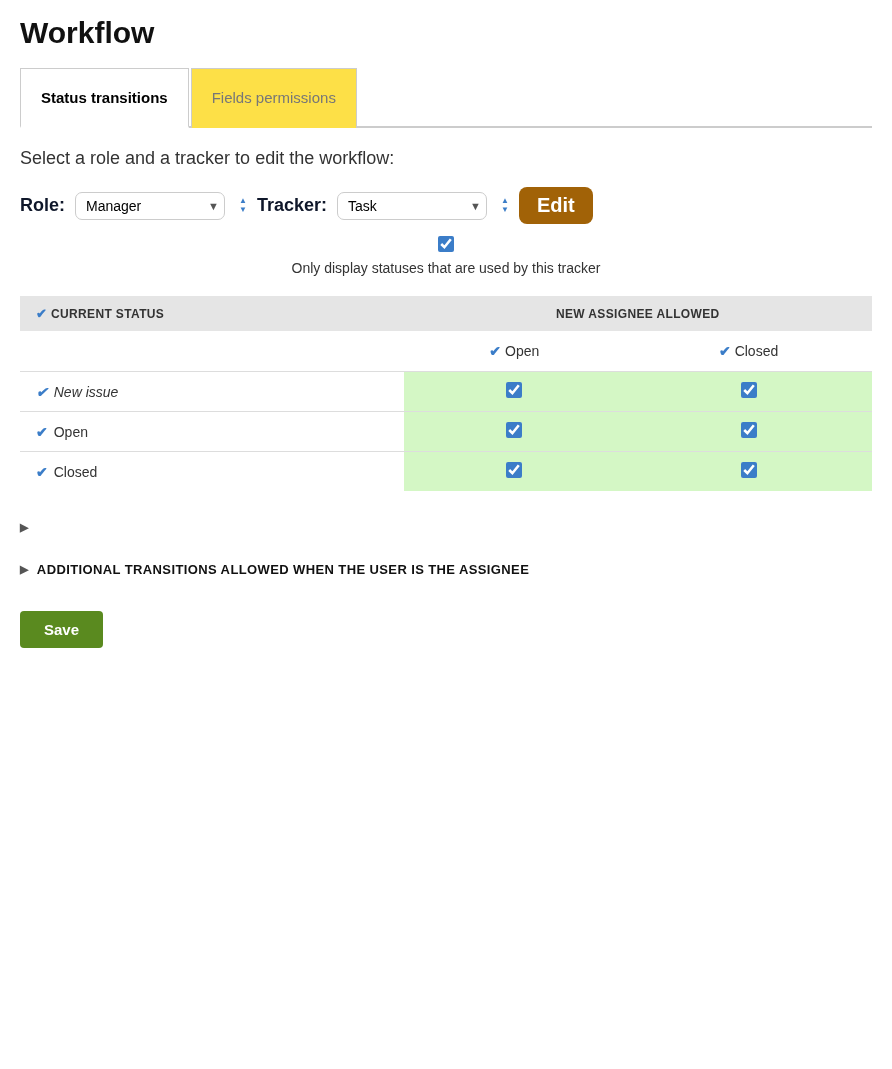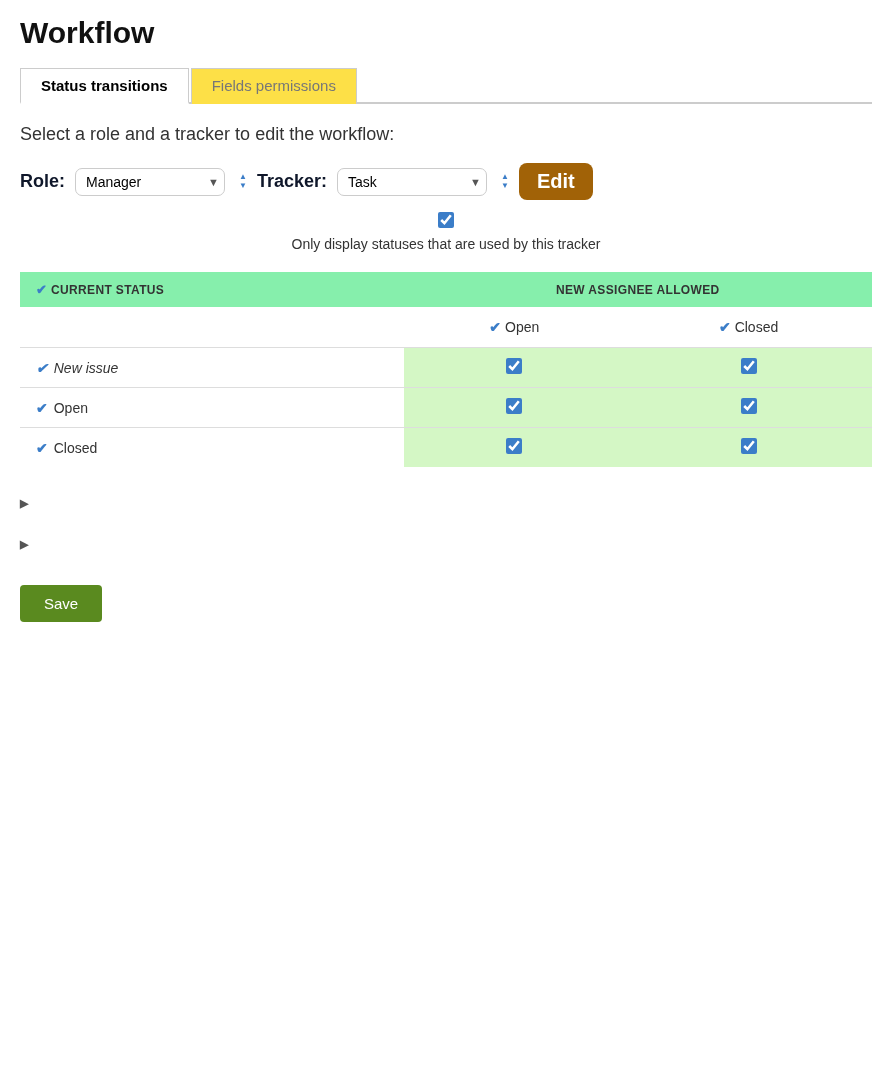--- a/index.html
+++ b/index.html
@@ -17,21 +17,21 @@
       font-weight: bold;
       color: #111;
       margin-bottom: 16px;
     }
     .tabs {
       display: flex;
       border-bottom: 2px solid #ccc;
       margin-bottom: 20px;
     }
     .tab {
-      padding: 8px 20px;
+      padding: 20px 20px;
       cursor: pointer;
       font-size: 15px;
       border: 1px solid #ccc;
       border-bottom: none;
       background: #fff;
       margin-right: 2px;
       position: relative;
       top: 2px;
     }
     .tab.active {
@@ -129,21 +129,21 @@
       text-align: left;
       font-size: 12px;
       font-weight: bold;
       color: #333;
       letter-spacing: 0.03em;
     }
     .workflow-table th.new-status {
       text-align: center;
     }
     .workflow-table .header-row th {
-      background: #86efac;
+      background: #e5e5e5;
     }
     .workflow-table .col-header-row td {
       background: #fff;
       padding: 12px 16px;
       text-align: center;
       font-size: 14px;
       color: #333;
     }
     .workflow-table .col-header-row td .check-label {
       display: inline-flex;
@@ -203,21 +203,21 @@
       font-size: 11px;
       color: #555;
     }
     .save-btn {
       background: #5a8a1f;
       color: #fff;
       border: none;
       border-radius: 4px;
       padding: 10px 24px;
       font-size: 15px;
-      font-weight: normal;
+      font-weight: bold;
       cursor: pointer;
       margin-top: 16px;
     }
     .check-blue {
       color: #3b7dc8;
       font-weight: bold;
     }
   </style>
 </head>
 <body>
@@ -353,20 +353,21 @@
 
 <div class="collapsible-section">
   <div class="collapsible-header">
     <span class="arrow">▶</span>
   </div>
 </div>
 
 <div class="collapsible-section">
   <div class="collapsible-header">
     <span class="arrow">▶</span>
+    <span>ADDITIONAL TRANSITIONS ALLOWED WHEN THE USER IS THE ASSIGNEE</span>
   </div>
 </div>
 
 
 <button class="save-btn">Save</button>
 
 
 
 
 </body></html>

